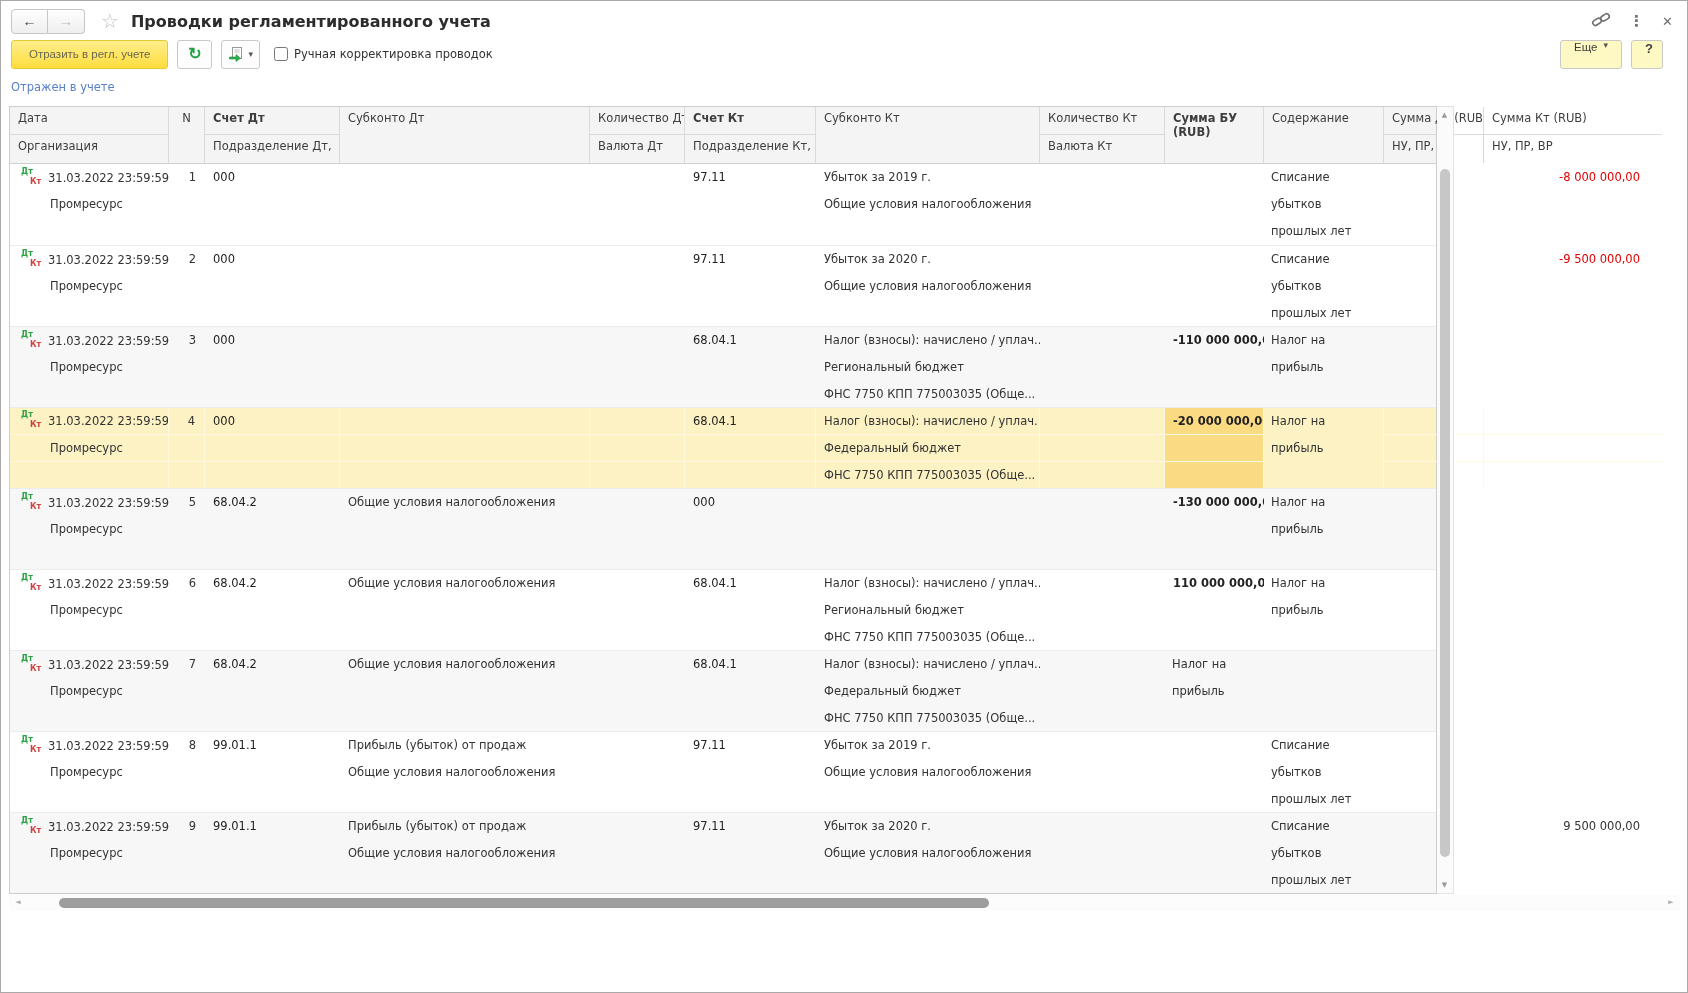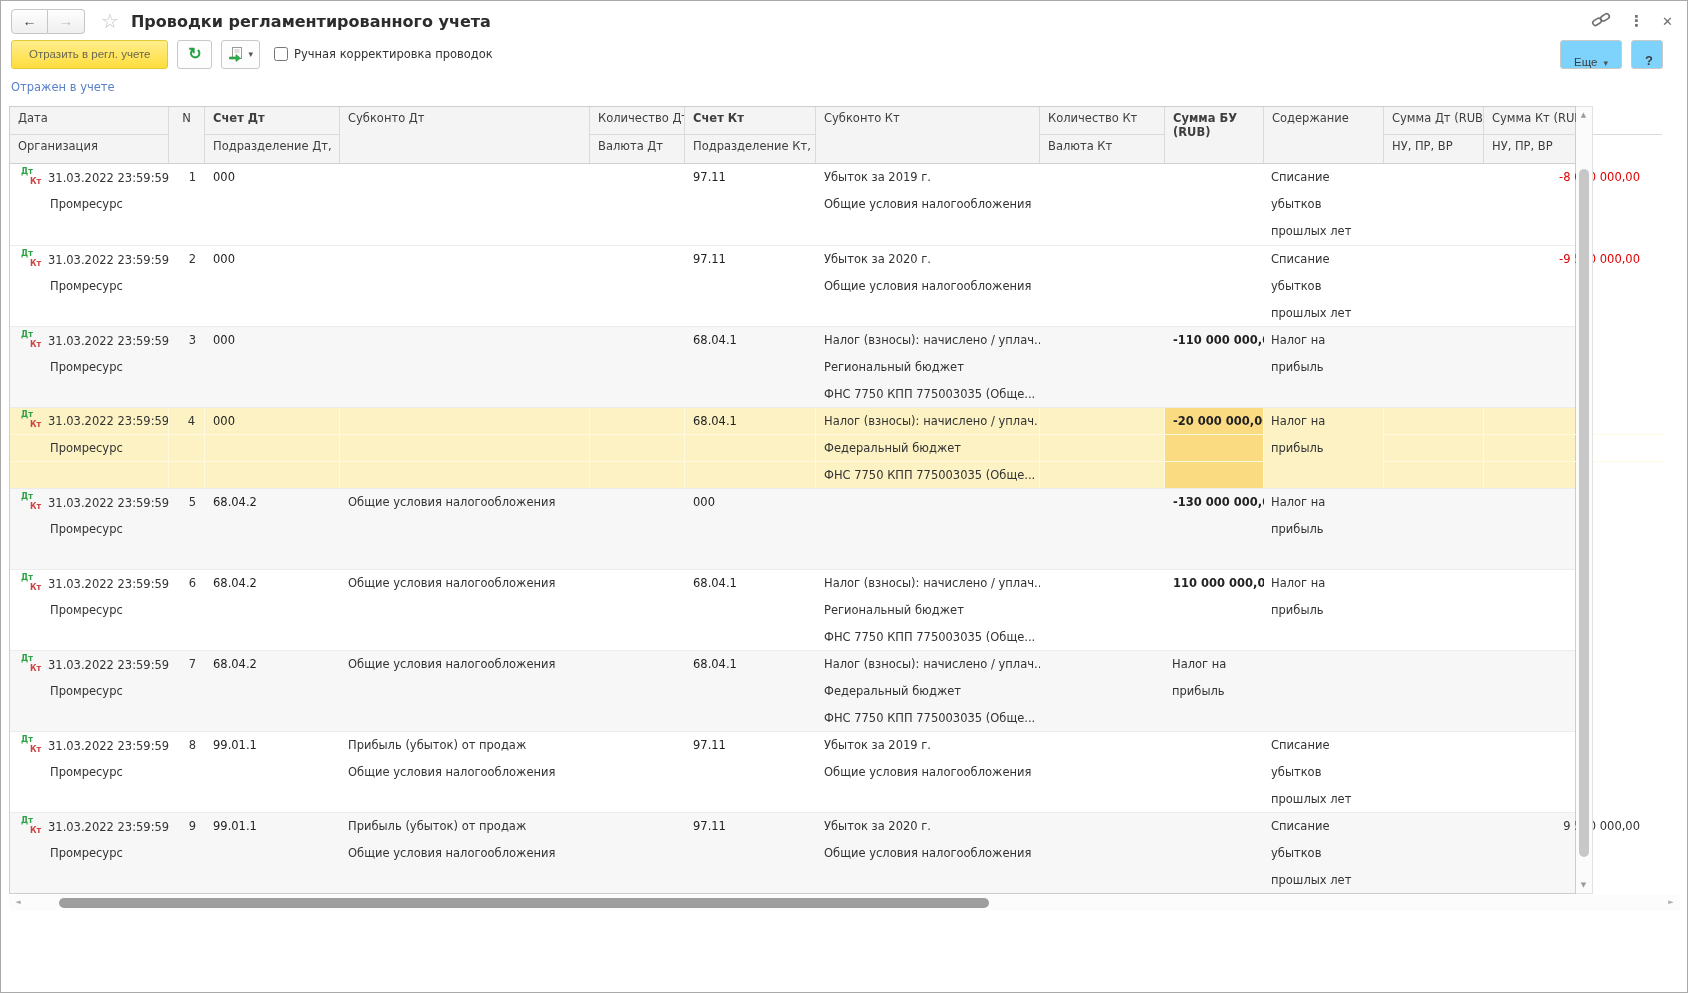--- a/index.html
+++ b/index.html
@@ -22,31 +22,31 @@
 
   
   .toolbar { display:flex; align-items:center; padding:2px 24px 2px 10px; height:34px; }
   .btn-reflect { height:29px; padding:0 17px; background:linear-gradient(#FFEE8C,#FFDD3E); border:1px solid #E2CA33; border-radius:3px; color:#6A6752; font-size:11.5px; cursor:pointer; }
   .btn-sq { height:29px; min-width:35px; border:1px solid #C9C9C9; border-radius:3px; background:#FDFDFD; margin-left:9px; cursor:pointer; display:inline-flex; align-items:center; justify-content:center; gap:4px; padding:0 6px; }
   .refresh-glyph { color:#23A244; font-size:16px; font-weight:bold; line-height:1; }
   .caret { font-size:9px; color:#555; line-height:1; }
   .chk { display:flex; align-items:center; margin-left:14px; gap:6px; cursor:pointer; }
   .chk input { width:14px; height:14px; margin:0; }
   .toolbar-right { margin-left:auto; display:flex; gap:9px; }
-  .btn-more { height:29px; padding:0 13px; border:1px solid #C9C9C9; border-radius:3px; background:#7dd3fc; font-size:11.5px; color:#3E3E3E; cursor:pointer; display:inline-flex; align-items:flex-end; gap:6px; }
+  .btn-more { height:29px; padding:0 13px; border:1px solid #C9C9C9; border-radius:3px; background:#fef9c3; font-size:11.5px; color:#3E3E3E; cursor:pointer; display:inline-flex; align-items:flex-start; gap:6px; }
   .btn-help { width:32px; font-weight:bold; font-size:13px; }
 
   
   .doc-link { display:inline-block; margin:10px 0 0 10px; color:#2E62C9; text-decoration:underline; cursor:pointer; }
   .status-text { margin:9px 0 0 10px; color:#5881C7; }
 
   
   .table-area { margin:12px 0 0 8px; }
   .table-flex { display:flex; align-items:stretch; }
-  .grid { width:1567px; border:1px solid #CDCDCD; }
+  .grid { width:1428px; border:1px solid #CDCDCD; }
   .ghead { display:grid; grid-template-columns:159px 36px 135px 250px 95px 131px 224px 125px 99px 120px 100px 178px; grid-auto-rows:28px; background:#F4F4F4; color:#3E3E3E; border-bottom:1px solid #CFCFCF; }
   .hc { padding:5px 5px 0 8px; border-right:1px solid #DADADA; white-space:nowrap; overflow:hidden; line-height:1.2; }
   .hc.last { border-right:none; }
   .hc.mid { border-bottom:1px solid #DADADA; }
   .hc.span2 { grid-row:span 2; }
   .hc.b { font-weight:bold; }
   .hc.wrap { white-space:normal; }
   .hc.cen { text-align:center; padding-left:0; padding-right:0; }
 
   .row { display:grid; grid-template-columns:159px 36px 135px 250px 95px 131px 224px 125px 99px 120px 100px 178px; height:81px; border-top:1px solid #ECECEC; background:#fff; }

